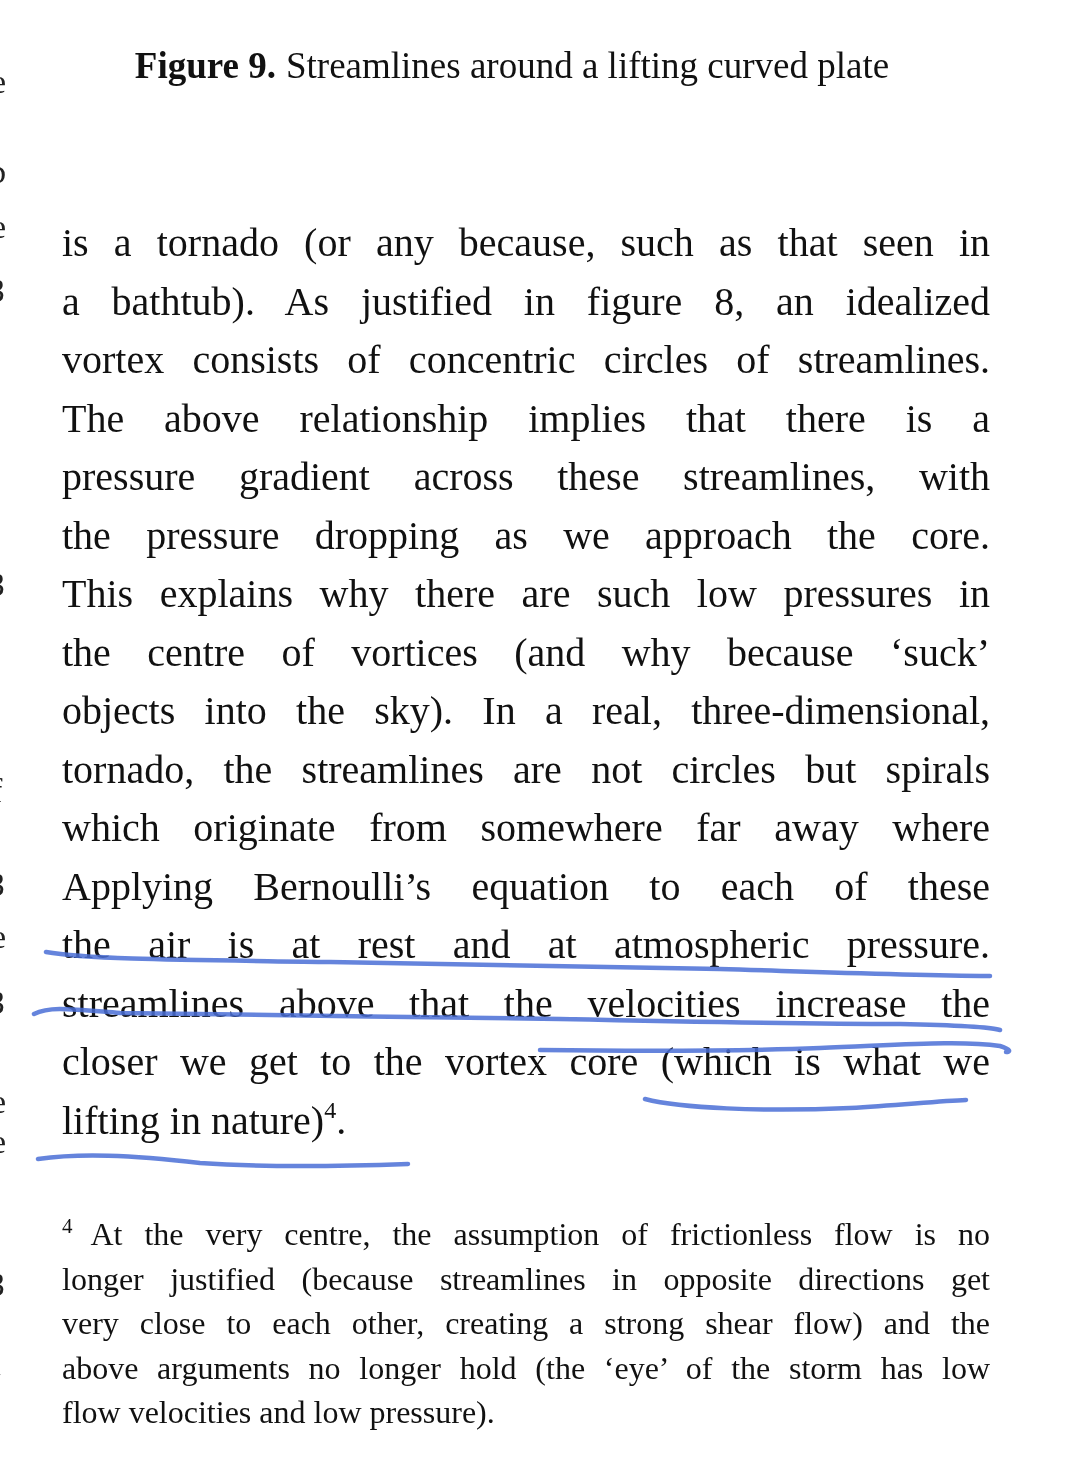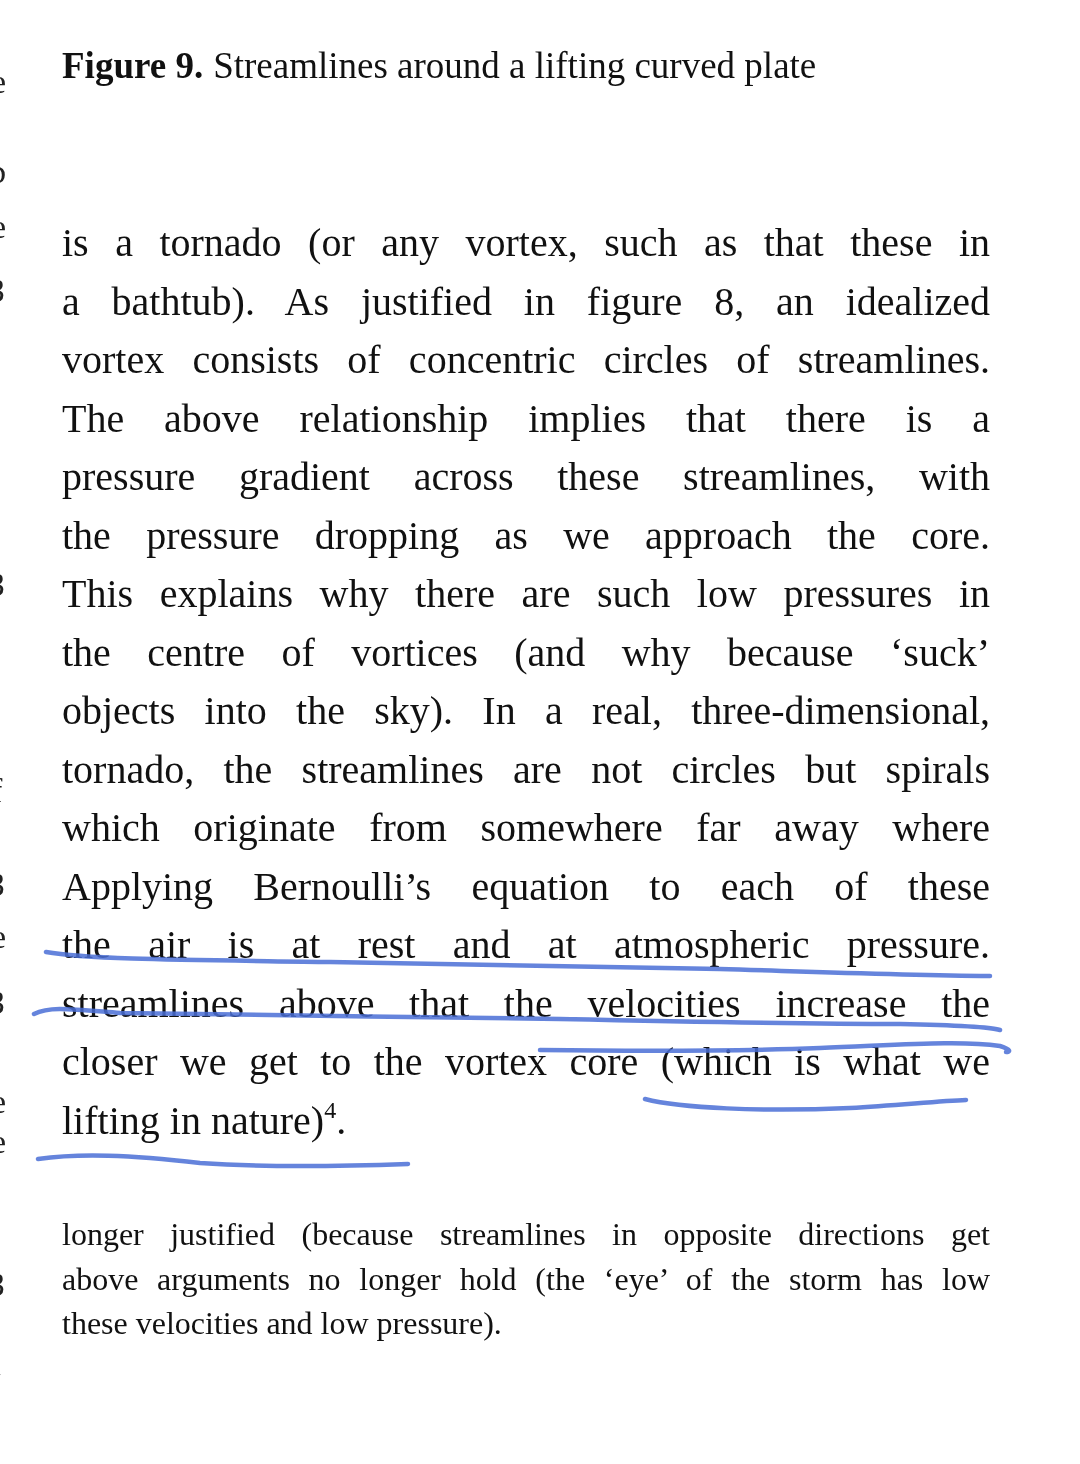--- a/index.html
+++ b/index.html
@@ -31,20 +31,21 @@
       line-height: 1;
       color: #222;
     }
     .caption {
       position: absolute;
       left: 62px;
       top: 44px;
       width: 900px;
       font-size: 37px;
       line-height: 44px;
+      text-align: center;
     }
     .caption .fig-label {
       font-weight: bold;
       margin-right: 10px;
     }
     .body-text {
       position: absolute;
       left: 62px;
       top: 214px;
       width: 928px;
@@ -134,42 +135,44 @@
   <span style="top:1348px">t</span>
 </div>
 
 <div class="caption">
   <div>
     <span class="fig-label">Figure 9.</span><span>Streamlines around a lifting curved plate</span>
   </div>
 </div>
 
 <div class="body-text">
-  <span class="line">is a tornado (or any vortex, such as that these in</span>
+  <span class="line">is a tornado (or any because, such as that seen in</span>
   <span class="line">a bathtub).  As justified in figure 8, an idealized</span>
   <span class="line">vortex consists of concentric circles of streamlines.</span>
   <span class="line">The above relationship implies that there is a</span>
   <span class="line">pressure gradient across these streamlines, with</span>
   <span class="line">the pressure dropping as we approach the core.</span>
   <span class="line">This explains why there are such low pressures in</span>
   <span class="line">the centre of vortices (and why because ‘suck’</span>
   <span class="line">objects into the sky).  In a real, three-dimensional,</span>
   <span class="line">tornado, the streamlines are not circles but spirals</span>
   <span class="line">which originate from somewhere far away where</span>
   <span class="line">Applying Bernoulli’s equation to each of these</span>
   <span class="line">the air is at rest and at atmospheric pressure.</span>
   <span class="line">streamlines above that the velocities increase the</span>
   <span class="line">closer we get to the vortex core (which is what we</span>
   <span class="line last"><span>lifting in nature)</span><sup>4</sup><span>.</span></span>
 </div>
 
 <div class="footnote">
+  <span class="fn-line"><span class="fn-marker">4</span><span>At the very centre, the assumption of frictionless flow is no</span></span>
   <span class="fn-line">longer justified (because streamlines in opposite directions get</span>
+  <span class="fn-line">very close to each other, creating a strong shear flow) and the</span>
   <span class="fn-line">above arguments no longer hold (the ‘eye’ of the storm has low</span>
-  <span class="fn-line last">these velocities and low pressure).</span>
+  <span class="fn-line last">flow velocities and low pressure).</span>
 </div>
 
 <svg class="annotations" viewBox="0 0 1080 1464" xmlns="http://www.w3.org/2000/svg">
   <g stroke="#4a6fd6" stroke-width="4.5">
 
     <path d="M46 952 C 90 960, 200 960, 330 962 C 470 965, 600 966, 720 969 C 820 972, 900 975, 990 976"></path>
 
     <path d="M34 1014 C 50 1006, 70 1009, 120 1013 C 250 1015, 420 1017, 560 1019 C 700 1022, 820 1024, 900 1024 C 950 1025, 990 1027, 1000 1030"></path>
 
     <path d="M540 1050 C 620 1051, 720 1052, 820 1048 C 900 1045, 960 1040, 1000 1046 C 1012 1050, 1010 1052, 1006 1052"></path>

